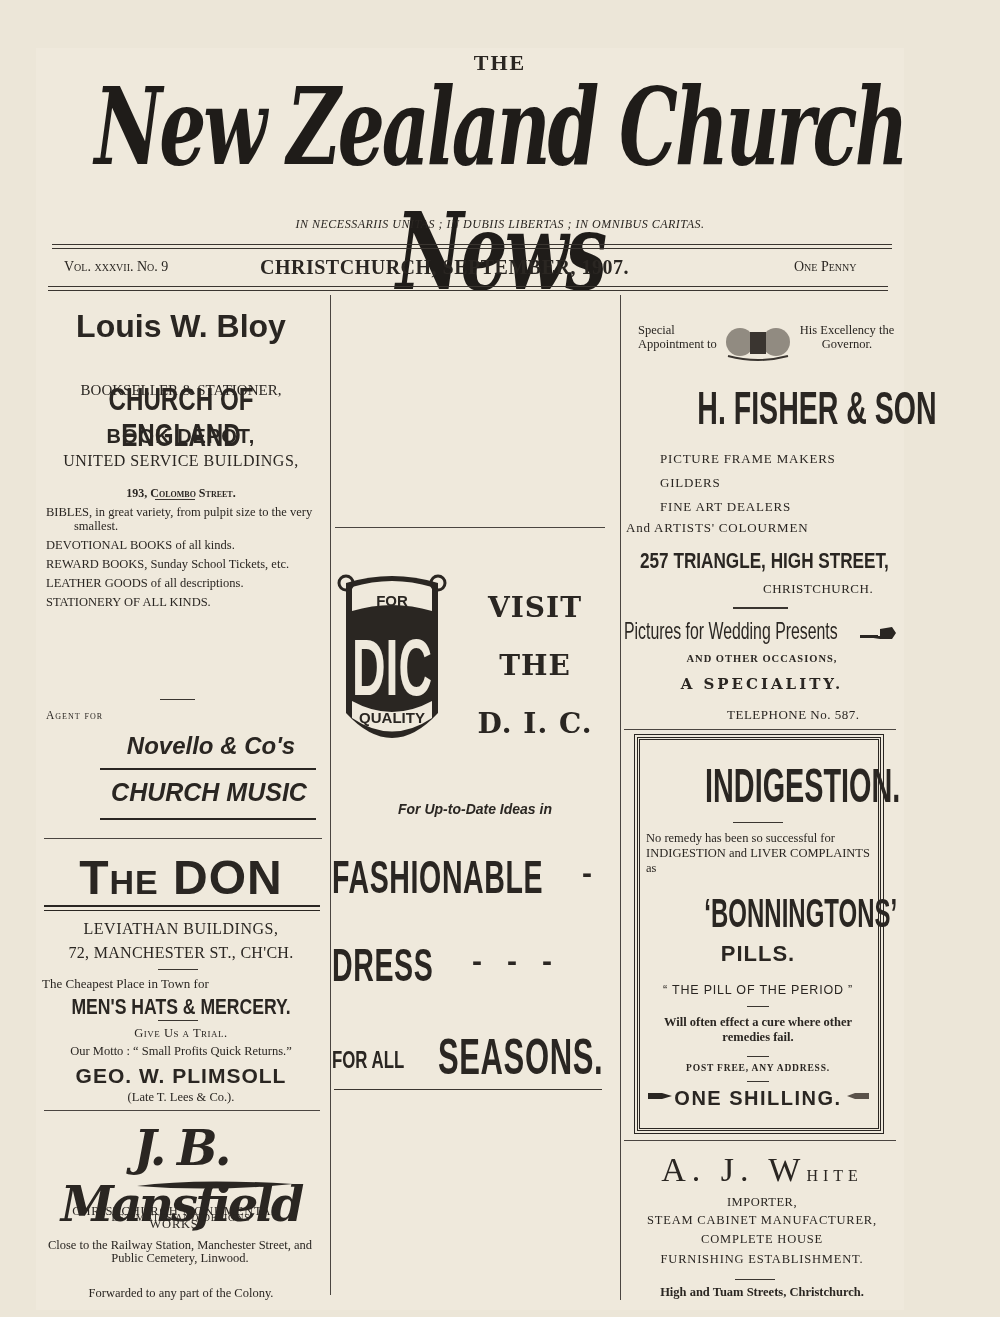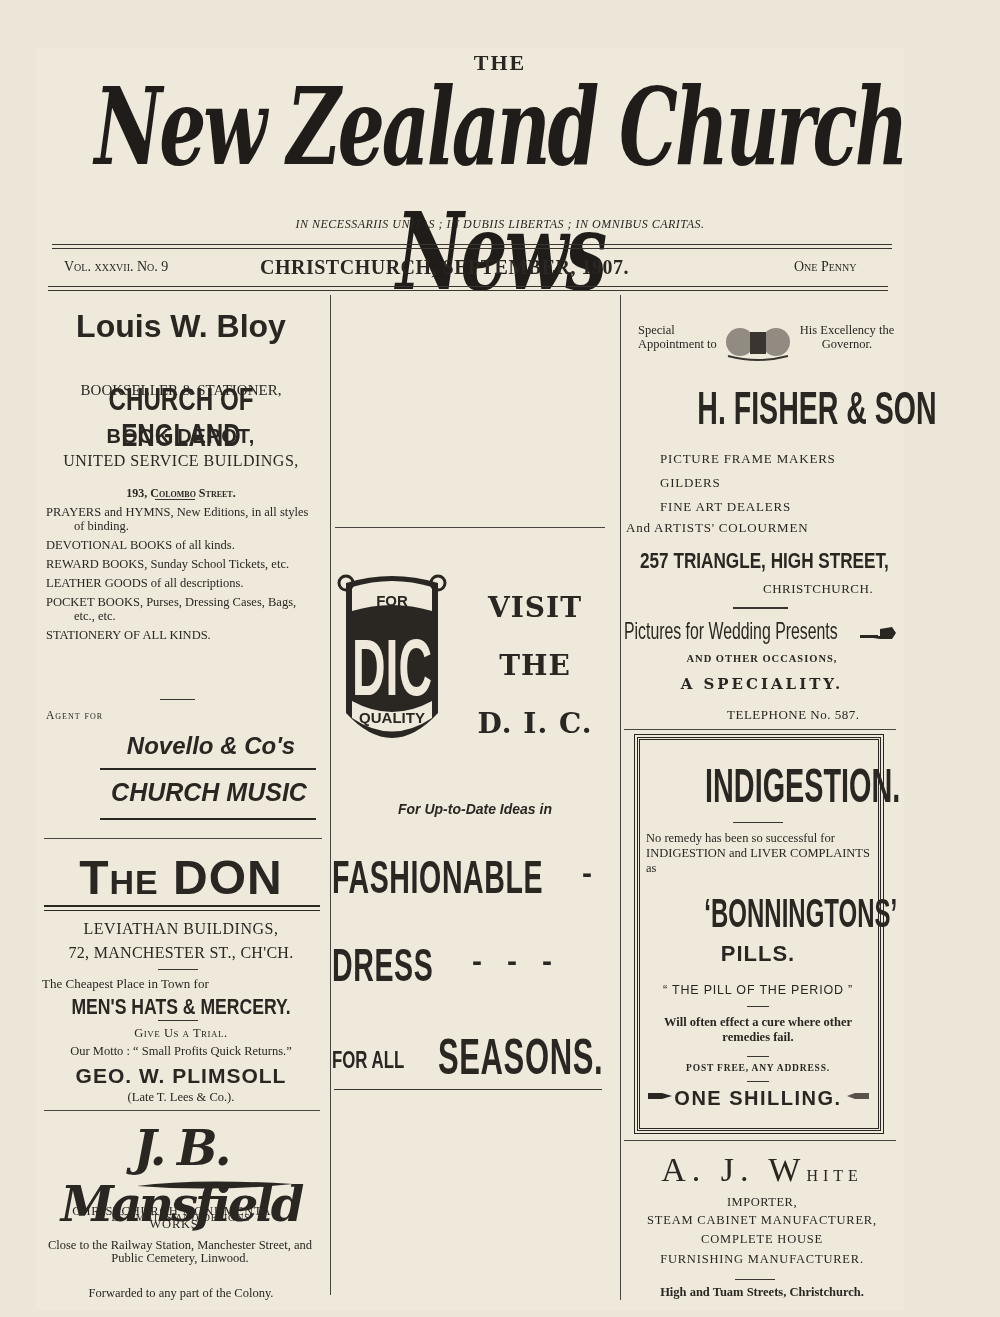--- a/index.html
+++ b/index.html
@@ -79,25 +79,24 @@
 <div class="abs col1 center" style="top:357px;font-size:15px;margin-top:25px;">BOOKSELLER &amp; STATIONER,</div>
 <div class="abs col1 center" style="top:382px;font-size:31px;line-height:36px;">
   <span class="cond" style="transform:scaleX(0.78);">CHURCH OF ENGLAND</span>
 </div>
 <div class="abs col1 center sans" style="top:425px;font-size:20px;font-weight:bold;letter-spacing:1px;">BOOK DEPOT,</div>
 <div class="abs col1 center" style="top:452px;font-size:16px;letter-spacing:0.5px;">UNITED SERVICE BUILDINGS,</div>
 <div class="abs col1 center small-caps" style="top:486px;font-size:12px;font-weight:bold;">193, Colombo Street.</div>
 <div class="abs" style="left:155px;top:499px;width:40px;border-top:1.5px solid #3a3530;"></div>
 
 <div class="abs list">
-  <p>PRAYERS and HYMNS, New Editions, in all styles of binding.</p>
+  <p>BIBLES, in great variety, from pulpit size to the very smallest.</p>
   <p>DEVOTIONAL BOOKS of all kinds.</p>
   <p>REWARD BOOKS, Sunday School Tickets, etc.</p>
   <p>LEATHER GOODS of all descriptions.</p>
-  <p>POCKET BOOKS, Purses, Dressing Cases, Bags, etc., etc.</p>
   <p>STATIONERY OF ALL KINDS.</p>
 </div>
 <div class="abs" style="left:160px;top:699px;width:35px;border-top:1.5px solid #3a3530;"></div>
 <div class="abs small-caps" style="left:46px;top:709px;font-size:11.5px;letter-spacing:1px;">Agent for</div>
 <div class="abs novello" style="left:104px;top:732px;width:214px;text-align:center;">Novello &amp; Co's</div>
 <div class="abs" style="left:100px;top:768px;width:216px;border-top:2px solid #2a2622;"></div>
 <div class="abs novello" style="left:100px;top:778px;width:218px;text-align:center;font-size:25px;">CHURCH MUSIC</div>
 <div class="abs" style="left:100px;top:818px;width:216px;border-top:2px solid #2a2622;"></div>
 <div class="abs" style="left:44px;top:838px;width:278px;border-top:1px solid #4a4540;"></div>
 
@@ -216,15 +215,15 @@
   <path d="M24 4 L10 4 L2 7 L10 10 L24 10 Z" fill="#5a524a"></path>
 </svg>
 <div class="abs" style="left:624px;top:1140px;width:272px;border-top:1px solid #4a4540;"></div>
 
 <div class="abs col3 center" style="top:1151px;">
   <span style="font-size:34px;letter-spacing:6px;">A. J. W</span><span style="font-size:16px;letter-spacing:5px;">HITE</span>
 </div>
 <div class="abs col3 center" style="top:1195px;font-size:12.5px;letter-spacing:0.5px;">IMPORTER,</div>
 <div class="abs" style="left:620px;width:284px;top:1213px;font-size:12.5px;letter-spacing:0.8px;white-space:nowrap;text-align:center;">STEAM CABINET MANUFACTURER,</div>
 <div class="abs col3 center" style="top:1232px;font-size:12.5px;letter-spacing:0.8px;">COMPLETE HOUSE</div>
-<div class="abs col3 center" style="top:1252px;font-size:12.5px;letter-spacing:0.8px;">FURNISHING MANUFACTURER.</div>
+<div class="abs col3 center" style="top:1252px;font-size:12.5px;letter-spacing:0.8px;">FURNISHING ESTABLISHMENT.</div>
 <div class="abs" style="left:735px;top:1279px;width:40px;border-top:1.5px solid #3a3530;"></div>
 <div class="abs col3 center" style="top:1285px;font-size:12.5px;font-weight:bold;">High and Tuam Streets, Christchurch.</div>
 
 </body></html>

